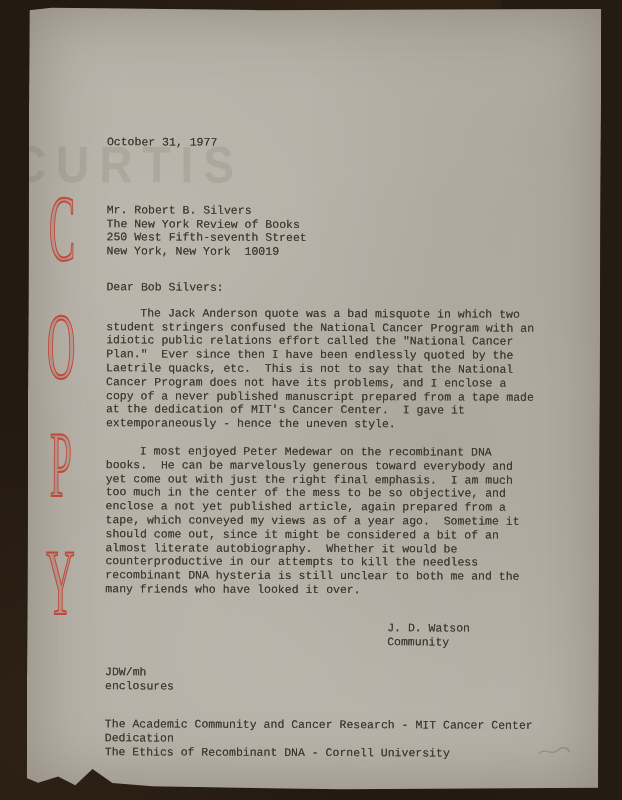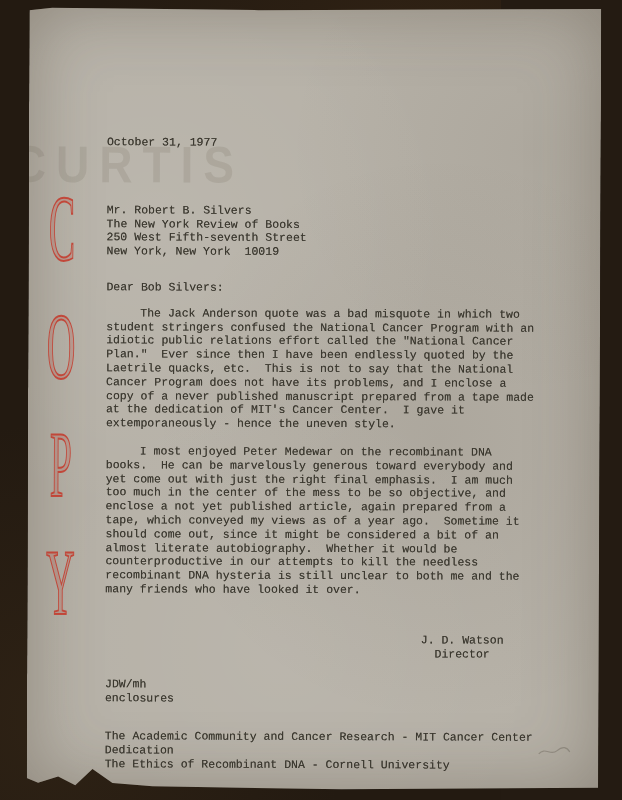--- a/index.html
+++ b/index.html
@@ -80,21 +80,21 @@
     color: #3a372e;
     text-shadow: 0 0 0.3px rgba(40,38,30,0.6);
   }
   .content .txt { white-space: pre-wrap; }
   .date { padding-top: 128px; }
   .recipient { margin-top: 54px; }
   .salutation { margin-top: 22px; }
   .para { margin: 12px 0 0 0; text-indent: 34px; }
   .para-2 { margin-top: 14px; }
   .closing { margin-top: 26px; margin-left: 277px; }
-  .signature { margin-top: 36px; margin-left: 282px; text-align: center; }
+  .signature { margin-top: 24px; margin-left: 282px; }
   .reference { margin-top: 18px; }
   .enclosure-list { margin-top: 24px; }
   .pencil-mark {
     position: absolute;
     right: 28px;
     bottom: 32px;
     opacity: 0.45;
   }
 </style>
 </head>
@@ -124,21 +124,21 @@
       </div>
 
       <div class="salutation txt">Dear Bob Silvers:</div>
 
       <p class="para txt">The Jack Anderson quote was a bad misquote in which two student stringers confused the National Cancer Program with an idiotic public relations effort called the "National Cancer Plan."  Ever since then I have been endlessly quoted by the Laetrile quacks, etc.  This is not to say that the National Cancer Program does not have its problems, and I enclose a copy of a never published manuscript prepared from a tape made at the dedication of MIT's Cancer Center.  I gave it extemporaneously - hence the uneven style.</p>
       <p class="para para-2 txt">I most enjoyed Peter Medewar on the recombinant DNA books.  He can be marvelously generous toward everybody and yet come out with just the right final emphasis.  I am much too much in the center of the mess to be so objective, and enclose a not yet published article, again prepared from a tape, which conveyed my views as of a year ago.  Sometime it should come out, since it might be considered a bit of an almost literate autobiography.  Whether it would be counterproductive in our attempts to kill the needless recombinant DNA hysteria is still unclear to both me and the many friends who have looked it over.</p>
 
 
       <div class="signature">
         <div class="txt">J. D. Watson</div>
-        <div class="txt">Director</div>
+        <div class="txt">Community</div>
       </div>
 
       <div class="reference txt">JDW/mh</div>
       <div class="txt">enclosures</div>
 
       <div class="enclosure-list">
         <div class="txt">The Academic Community and Cancer Research - MIT Cancer Center Dedication</div>
         <div class="txt">The Ethics of Recombinant DNA - Cornell University</div>
       </div>
 

